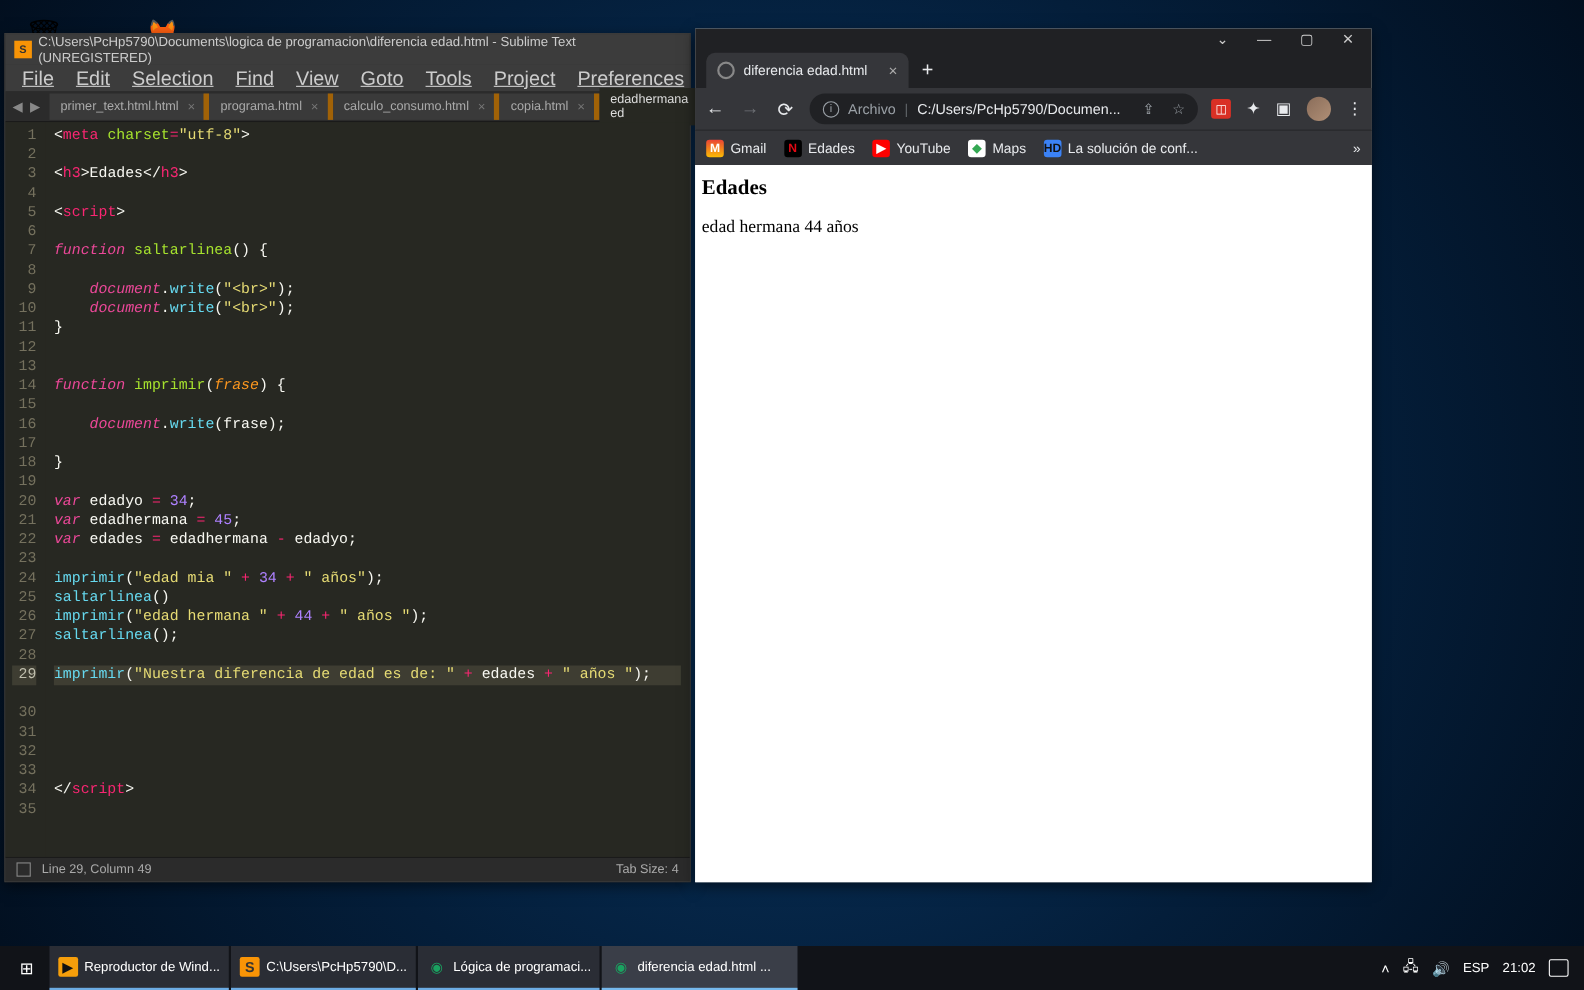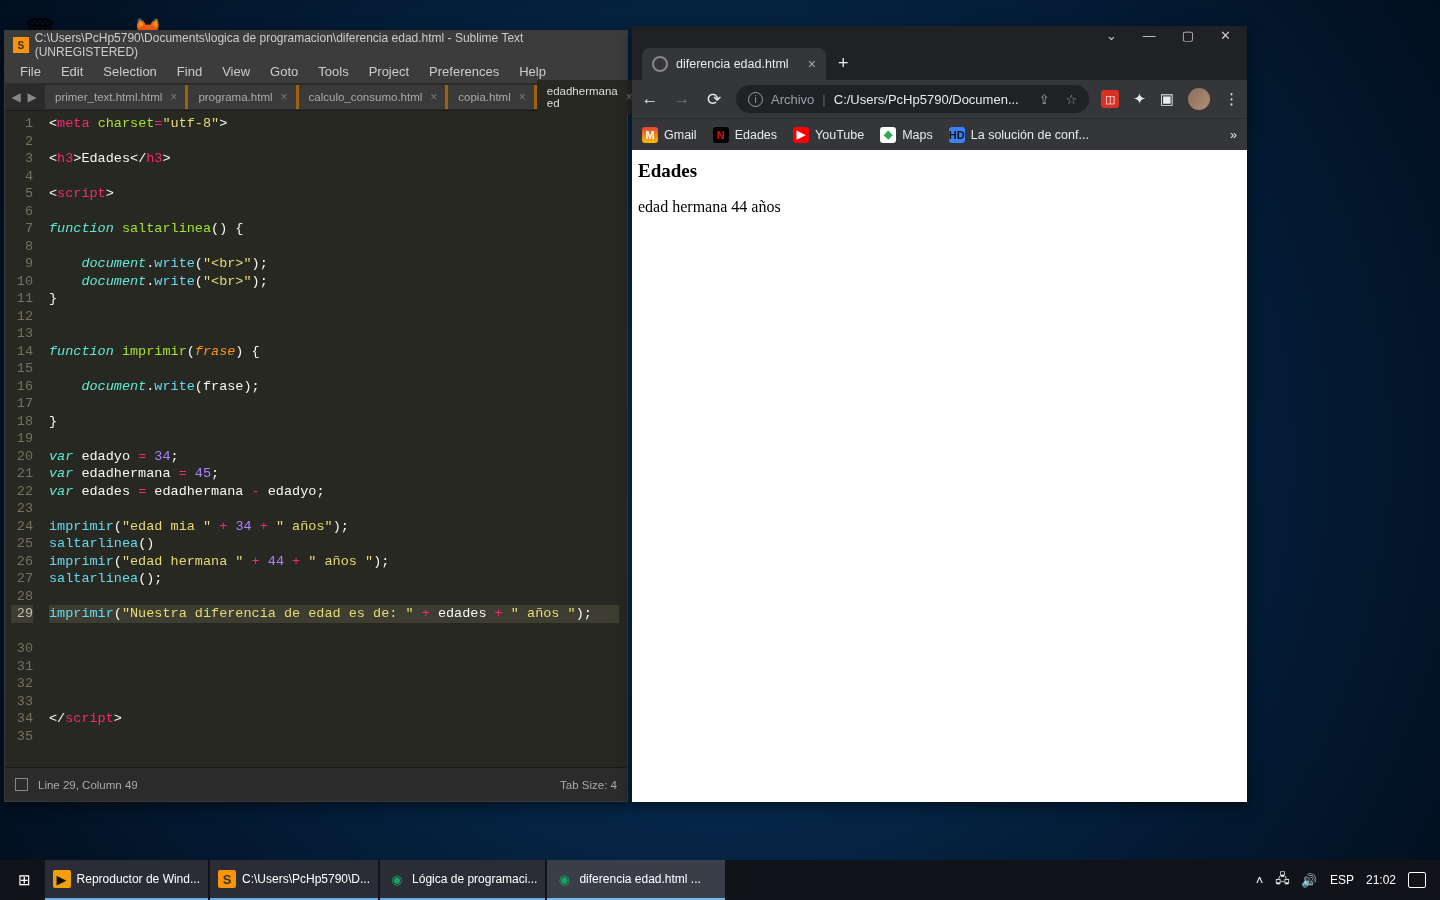--- a/index.html
+++ b/index.html
@@ -8,43 +8,43 @@
 
 
 .desktop-icons { position: absolute; top: 8px; left: 16px; display: flex; gap: 60px; }
 .dicon { width: 48px; height: 48px; display: flex; align-items: center; justify-content: center; font-size: 28px; }
 
 
 .sublime { position: absolute; left: 4px; top: 30px; width: 624px; height: 772px; background: #2b2b2b; border: 1px solid #3a3a3a; box-shadow: 0 4px 12px rgba(0,0,0,0.5); display: flex; flex-direction: column; }
 .sublime-title { height: 28px; background: #3c3c3c; color: #ccc; font-size: 12px; display: flex; align-items: center; padding: 0 8px; }
 .sublime-title .ticon { width: 16px; height: 16px; background: #f89406; margin-right: 6px; display: flex; align-items: center; justify-content: center; color: #333; font-size: 10px; font-weight: bold; }
 .sublime-menu { height: 24px; background: #3c3c3c; display: flex; align-items: center; padding: 0 6px; gap: 2px; }
-.sublime-menu span { color: #ccc; font-size: 13px; padding: 3px 9px; cursor: default; }
+.sublime-menu span { color: #ccc; font-size: 18px; padding: 3px 9px; cursor: default; text-decoration: underline; }
 .sublime-tabs { height: 28px; background: #2b2b2b; display: flex; align-items: center; border-bottom: 1px solid #1a1a1a; padding-left: 4px; }
 .tab-nav { display: flex; gap: 2px; margin-right: 6px; }
 .tab-nav span { color: #888; font-size: 12px; width: 14px; text-align: center; }
-.sublime-tabs .tab { background: #3a3a3a; color: #aaa; font-size: 11.5px; padding: 5px 8px 5px 10px; display: flex; align-items: center; gap: 8px; border-right: 3px solid #a16207; position: relative; }
+.sublime-tabs .tab { background: #3a3a3a; color: #aaa; font-size: 11.5px; padding: 5px 8px 5px 10px; display: flex; align-items: center; gap: 8px; border-right: 5px solid #a16207; position: relative; }
 .sublime-tabs .tab.active { background: #272822; color: #ddd; }
 .sublime-tabs .tab .x { color: #777; font-size: 12px; }
 .code-area { flex: 1; background: #272822; display: flex; overflow: hidden; font-family: Consolas, "Courier New", monospace; font-size: 13.5px; line-height: 17.5px; position: relative; }
 .gutter { background: #272822; color: #75715e; text-align: right; padding: 4px 8px 4px 6px; user-select: none; min-width: 36px; }
 .gutter .hl { background: #3e3d32; color: #c0bfae; display: block; }
 .code { padding: 4px 8px; color: #f8f8f2; white-space: pre; flex: 1; }
 .c-tag { color: #f92672; }
 .c-attr { color: #a6e22e; }
 .c-str { color: #e6db74; }
-.c-kw { color: #5eead4; font-style: italic; }
+.c-kw { color: #ec4899; font-style: italic; }
 .c-fn { color: #a6e22e; }
 .c-fnc { color: #66d9ef; }
 .c-num { color: #ae81ff; }
 .c-op { color: #f92672; }
 .c-par { color: #fd971f; font-style: italic; }
 .c-pl { color: #f8f8f2; }
 .hl-line { background: #3e3d32; display: inline-block; width: 100%; }
-.sublime-status { height: 34px; background: #2b2b2b; border-top: 1px solid #1a1a1a; color: #aaa; font-size: 11.5px; display: flex; align-items: center; justify-content: space-between; padding: 0 10px; }
+.sublime-status { height: 22px; background: #2b2b2b; border-top: 1px solid #1a1a1a; color: #aaa; font-size: 11.5px; display: flex; align-items: center; justify-content: space-between; padding: 0 10px; }
 .sublime-status .sicon { width: 13px; height: 13px; border: 1px solid #888; margin-right: 10px; }
 
 
 .chrome { position: absolute; left: 632px; top: 26px; width: 615px; height: 776px; background: #fff; box-shadow: 0 4px 12px rgba(0,0,0,0.5); display: flex; flex-direction: column; }
 .chrome-top { background: #202124; }
 .chrome-ctrl { height: 18px; display: flex; justify-content: flex-end; align-items: center; gap: 26px; padding-right: 16px; color: #ccc; font-size: 13px; }
 .chrome-ctrl span { cursor: default; }
 .chrome-tabs { height: 36px; display: flex; align-items: flex-end; padding-left: 10px; gap: 0; }
 .ctab { background: #35363a; color: #e8eaed; height: 32px; font-size: 12.5px; padding: 0 10px; display: flex; align-items: center; gap: 8px; border-radius: 8px 8px 0 0; width: 184px; }
 .ctab .cicon { width: 16px; height: 16px; border: 2px solid #888; border-radius: 50%; }

